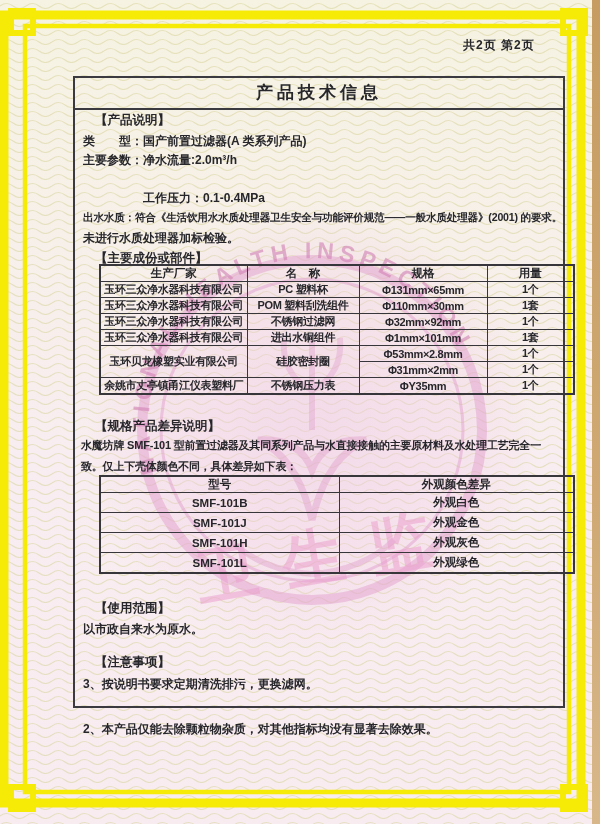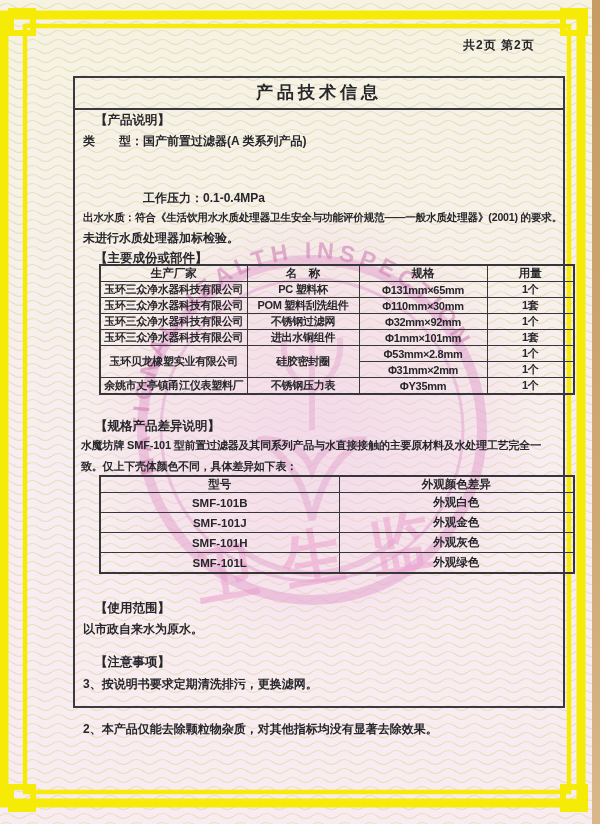--- a/index.html
+++ b/index.html
@@ -92,20 +92,21 @@
   </svg>
 
   <div class="page-ind">共2页  第2页</div>
 
   <div class="content-box">
 
     <div class="title-bar">产品技术信息</div>
 
     <div class="abs heading h1">【产品说明】</div>
     <div class="abs bodyline l1">类　　型：国产前置过滤器(A 类系列产品)</div>
+    <div class="abs bodyline l2">主要参数：净水流量:2.0m³/h</div>
     <div class="abs indent l4">工作压力：0.1-0.4MPa</div>
     <div class="abs tight l5">出水水质：符合《生活饮用水水质处理器卫生安全与功能评价规范——一般水质处理器》(2001) 的要求。</div>
     <div class="abs bodyline l6">未进行水质处理器加标检验。</div>
 
     <div class="abs heading h2">【主要成份或部件】</div>
 
     <table class="t1">
       <colgroup>
           <col style="width:147px">
           <col style="width:112px">

